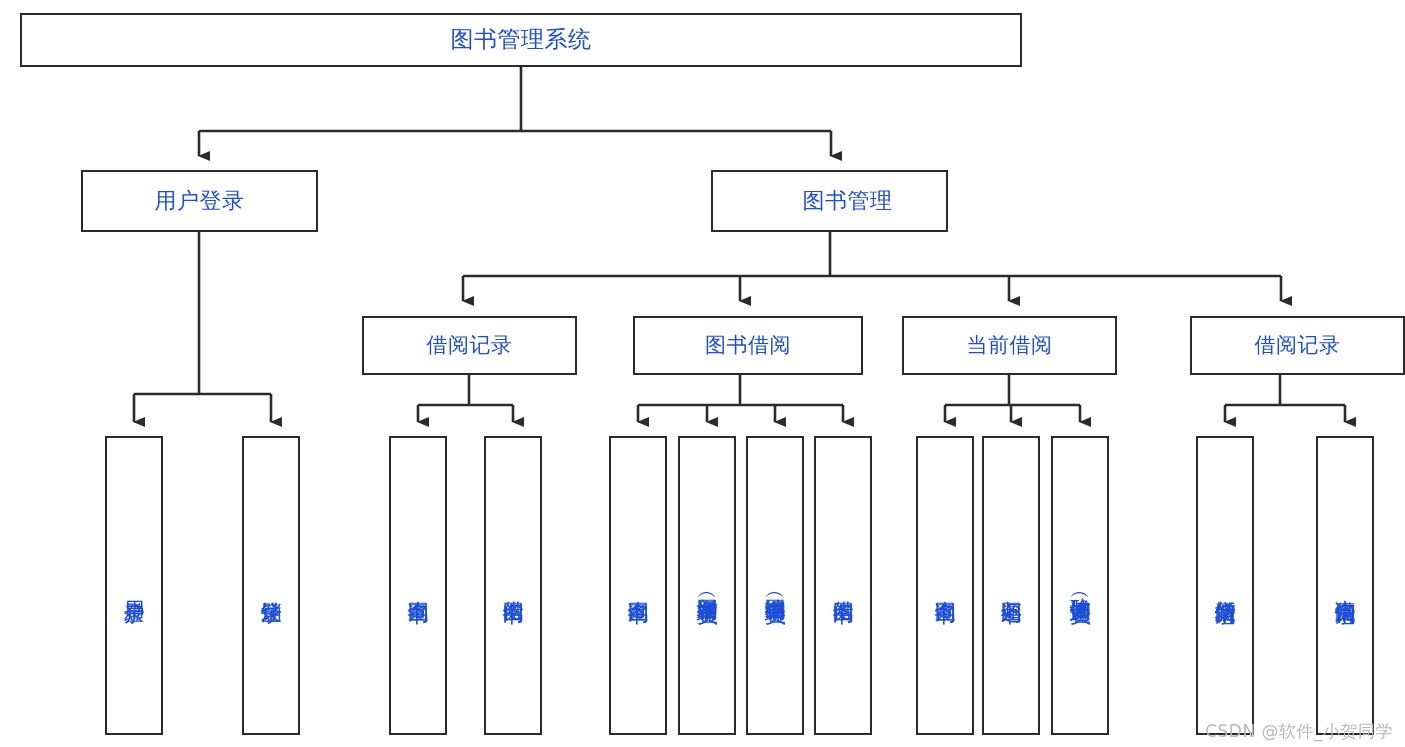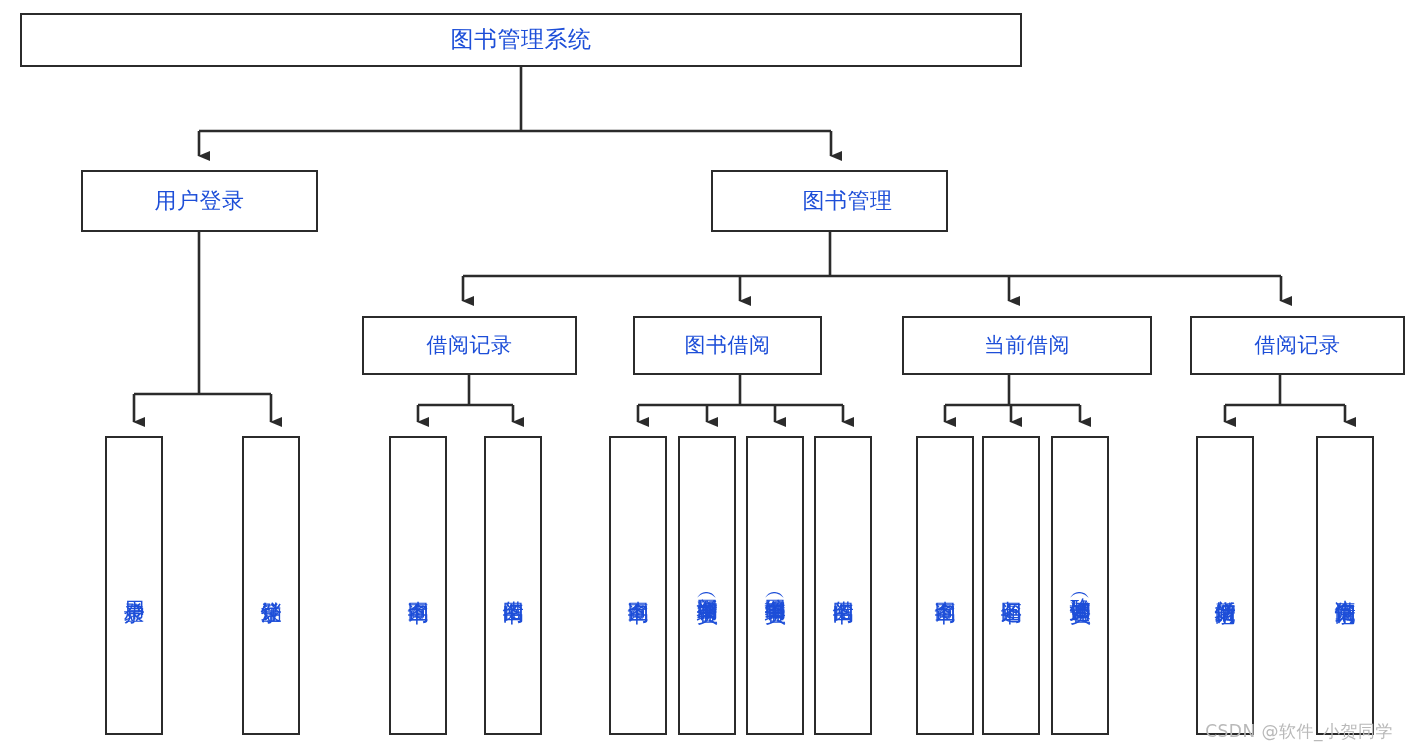--- a/index.html
+++ b/index.html
@@ -127,25 +127,25 @@
   </div>
 
   <div class="node lvl1" style="left:711px; top:170px; width:237px; height:62px;padding-left:36px;">
     <span class="node-label">图书管理</span>
   </div>
 
   <div class="node lvl2" style="left:362px; top:316px; width:215px; height:59px;">
     <span class="node-label">借阅记录</span>
   </div>
 
-  <div class="node lvl2" style="left:633px; top:316px; width:189px; height:59px;">
+  <div class="node lvl2" style="left:633px; top:316px; width:230px; height:59px;">
     <span class="node-label">图书借阅</span>
   </div>
 
-  <div class="node lvl2" style="left:902px; top:316px; width:250px; height:59px;">
+  <div class="node lvl2" style="left:902px; top:316px; width:215px; height:59px;">
     <span class="node-label">当前借阅</span>
   </div>
 
   <div class="node lvl2" style="left:1172px; top:316px; width:215px; height:59px;margin-left:18px;">
     <span class="node-label">借阅记录</span>
   </div>
 
   <div class="node leaf" style="left:105px; top:436px; width:58px; height:299px;">
     <span class="node-label">用户登录</span>
   </div>

